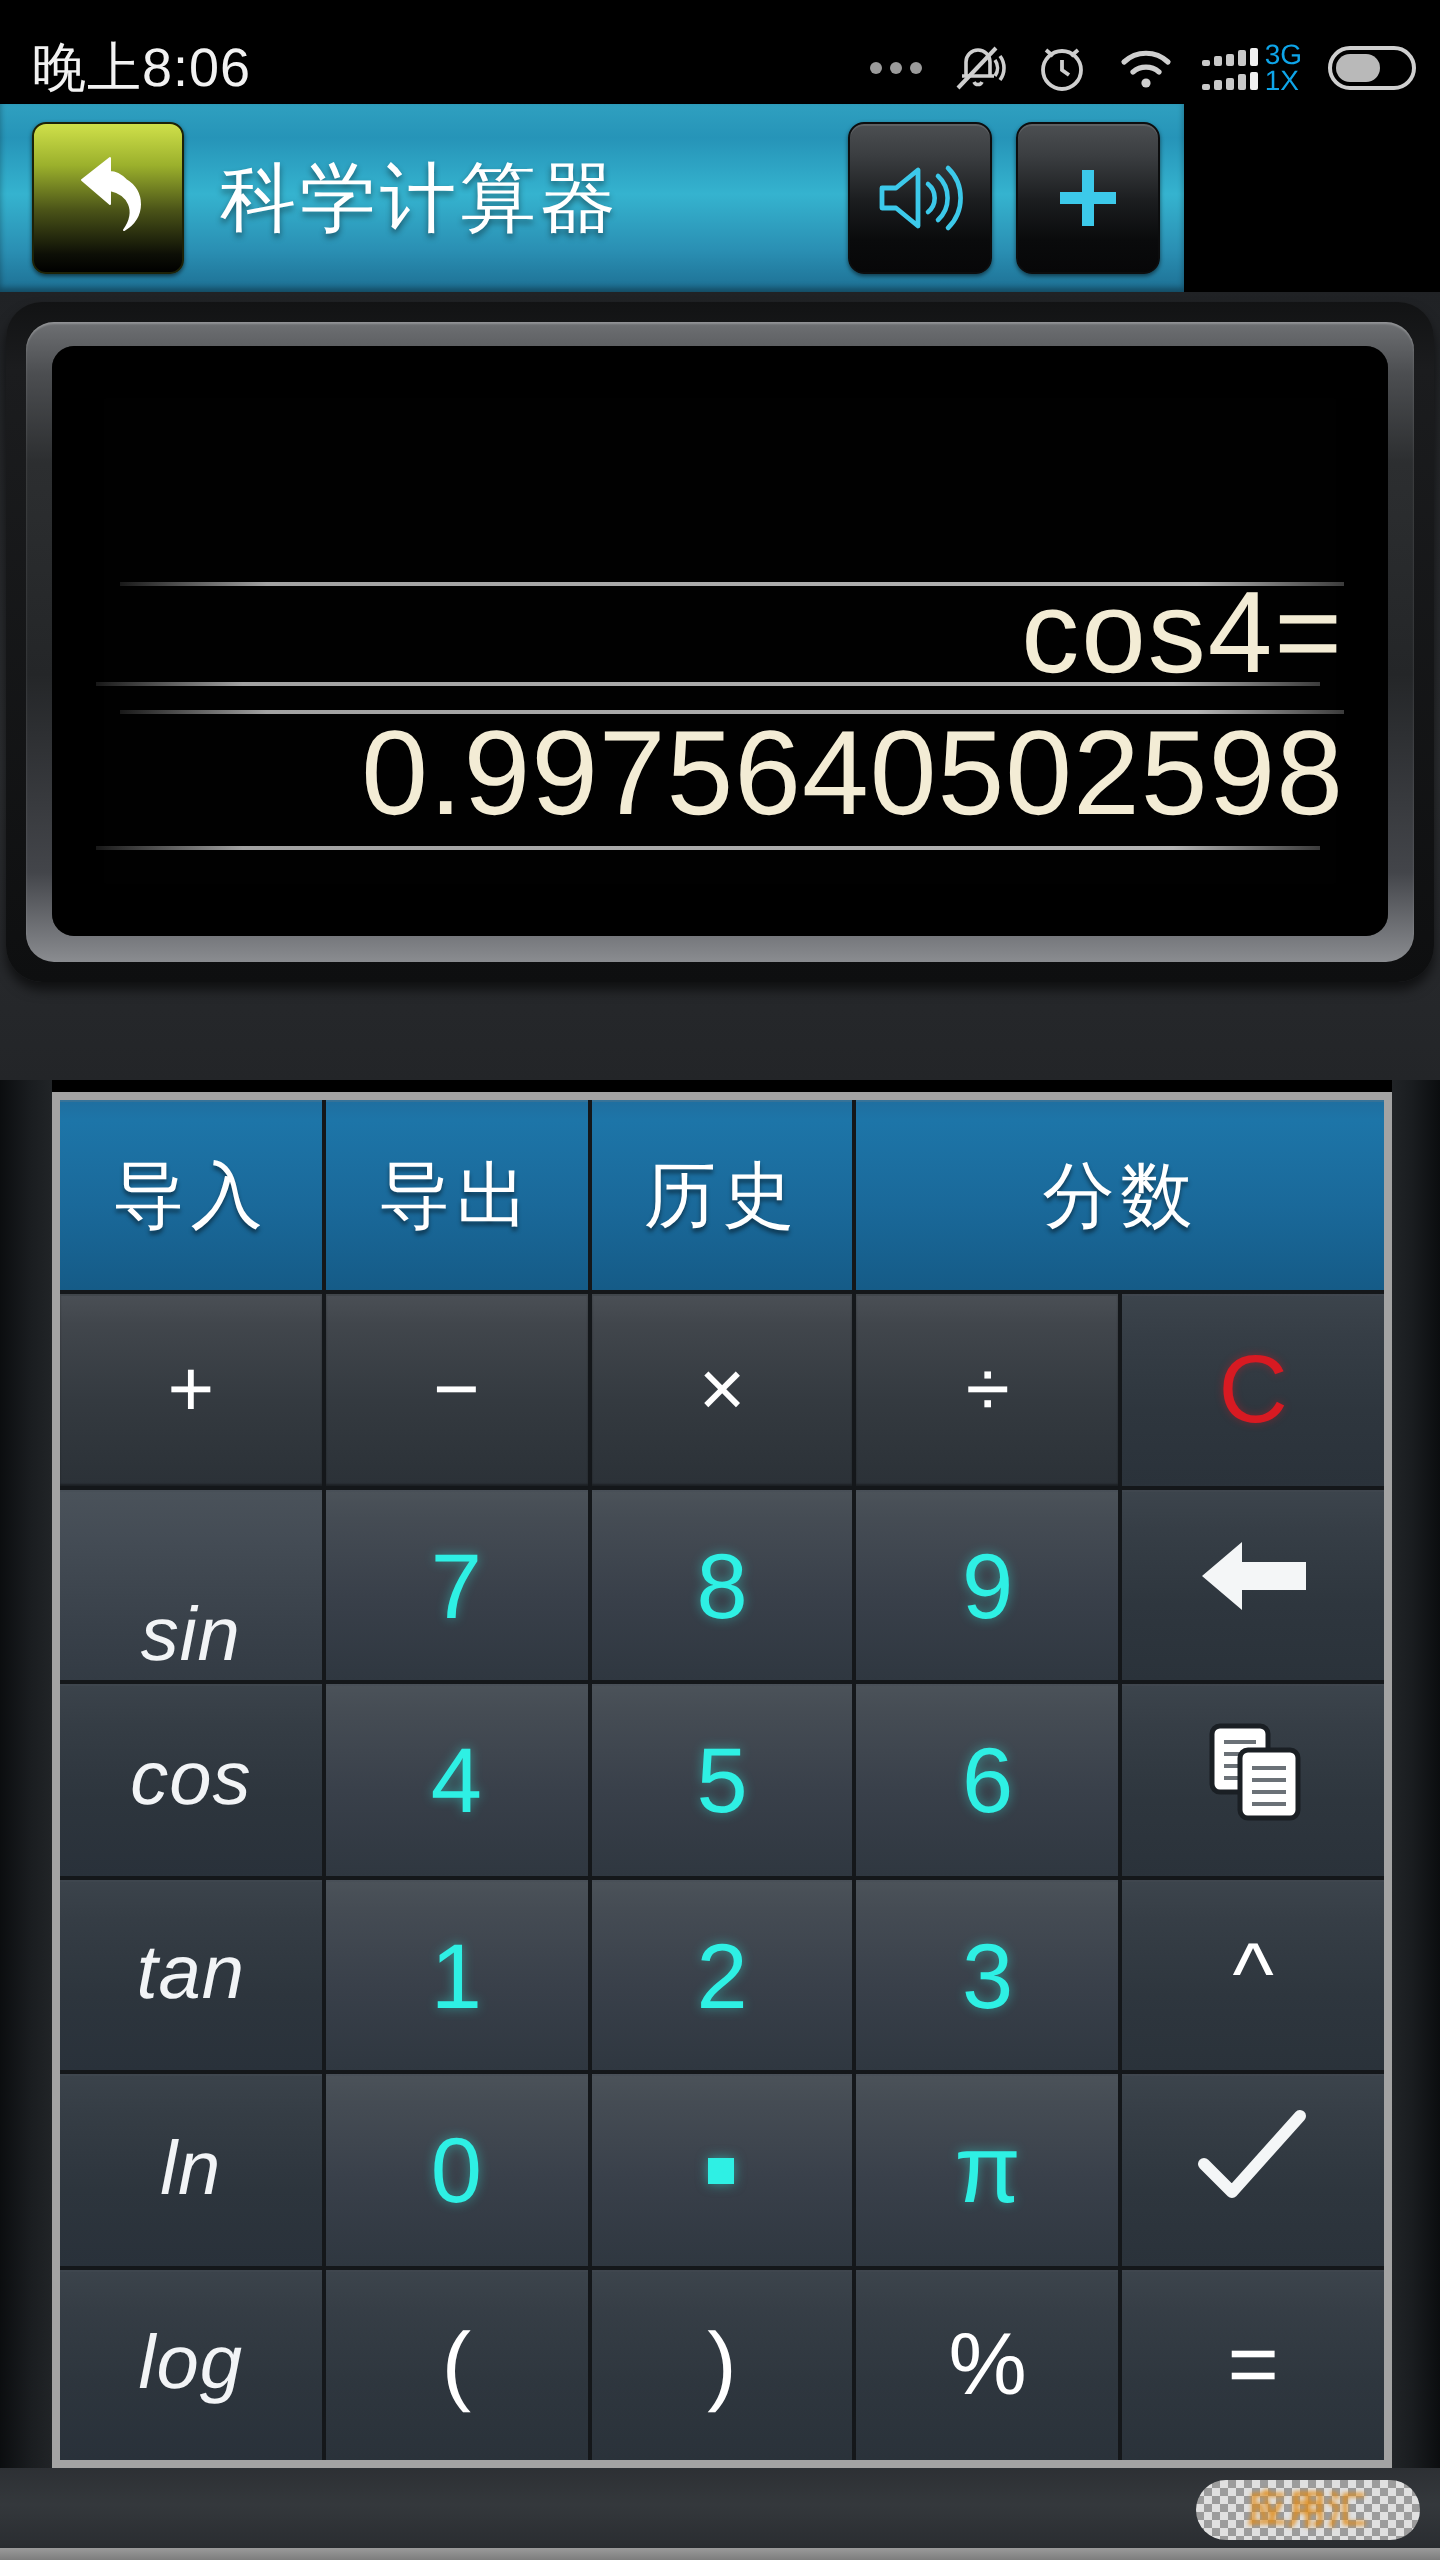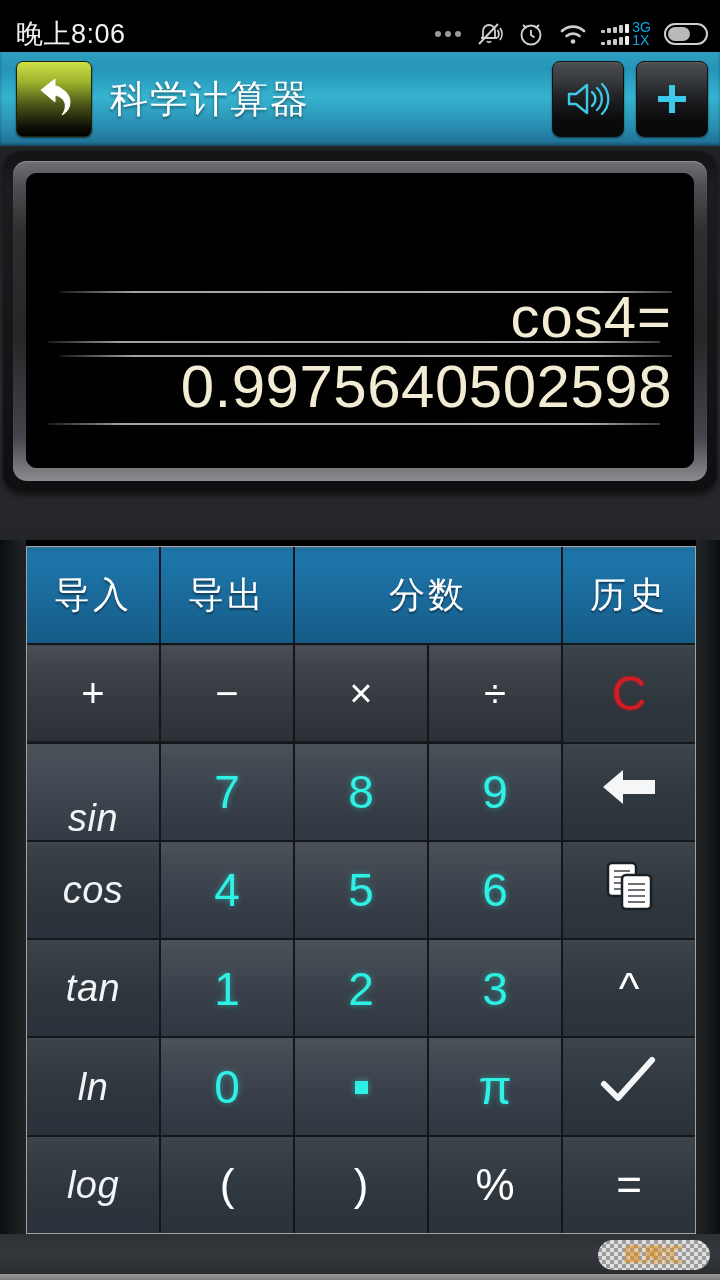--- a/index.html
+++ b/index.html
@@ -27,21 +27,21 @@
   .barrow b{ display:block; width:4px; background:#c9c9c9; border-radius:1px; }
   .nettxt{ display:flex; flex-direction:column; color:#0ea5e9; font-size:14px; line-height:13px; font-family:"Liberation Sans",sans-serif;}
   .batt{
     width:44px; height:22px; border:2px solid #cfcfcf; border-radius:11px;
     position:relative; display:flex; align-items:center; padding:2px;
   }
   .batt .fill{ height:100%; background:#b9b9b9; border-radius:8px; }
 
   
   #titlebar{
-    position:absolute; left:0; top:52px; width:720px; height:94px;
+    position:absolute; left:0; top:52px; width:592px; height:94px;
     background:linear-gradient(180deg,#2fa0c0 0%,#2694b8 18%,#35b3cf 48%,#2a8fb3 78%,#1d6f93 100%);
     display:flex; align-items:center;
     box-shadow:inset 0 -2px 3px rgba(0,0,0,.35);
   }
   #back-btn{
     width:76px; height:76px; margin-left:16px; border-radius:7px;
     background:linear-gradient(180deg,#cfe04a 0%,#9bb02c 28%,#4b5418 58%,#0d0f06 88%,#000 100%);
     border:1px solid #1d2208; position:relative; flex:none;
     box-shadow:0 1px 2px rgba(0,0,0,.6);
   }
@@ -97,21 +97,21 @@
   #result-line{ top:182px; font-size:60px; line-height:64px; letter-spacing:.5px;text-align:right; }
 
   
   #keypad{
     position:absolute; left:26px; top:546px; width:670px; height:688px;
     display:grid;
     grid-template-columns:repeat(5,1fr);
     grid-template-rows:repeat(7,1fr);
     gap:2px;
     background:#14171a;
-    border:1px solid #a3a3a3;
+    border:4px solid #a3a3a3;
   }
   #bottombar{
     position:absolute; left:0; top:1234px; width:720px; height:46px;
     background:linear-gradient(180deg,#2d3034 0%,#34383c 40%,#2a2d31 85%,#1d2023 100%);
   }
   #bottombar:after{
     content:""; position:absolute; left:0; bottom:0; width:720px; height:6px;
     background:linear-gradient(180deg,#9b9b9b,#7d7d7d);
   }
   #watermark{
@@ -294,25 +294,25 @@
 <div id="side-shadow-l"></div>
 <div id="side-shadow-r"></div>
 
 <div id="keypad">
     <div class="key key-fn">
       <span>导入</span>
     </div>
     <div class="key key-fn">
       <span>导出</span>
     </div>
+    <div class="key key-fn">
+      <span>历史</span>
+    </div>
     <div class="key key-fn" style="grid-column: span 2;">
       <span>分数</span>
-    </div>
-    <div class="key key-fn">
-      <span>历史</span>
     </div>
     <div class="key key-op">
       <span>+</span>
     </div>
     <div class="key key-op">
       <span>−</span>
     </div>
     <div class="key key-op">
       <span>×</span>
     </div>

